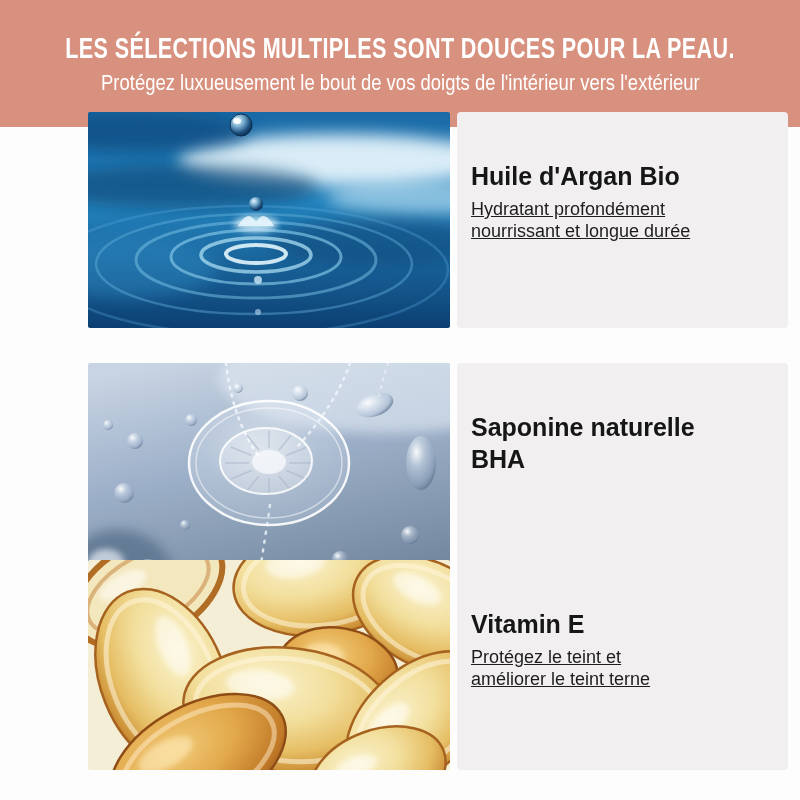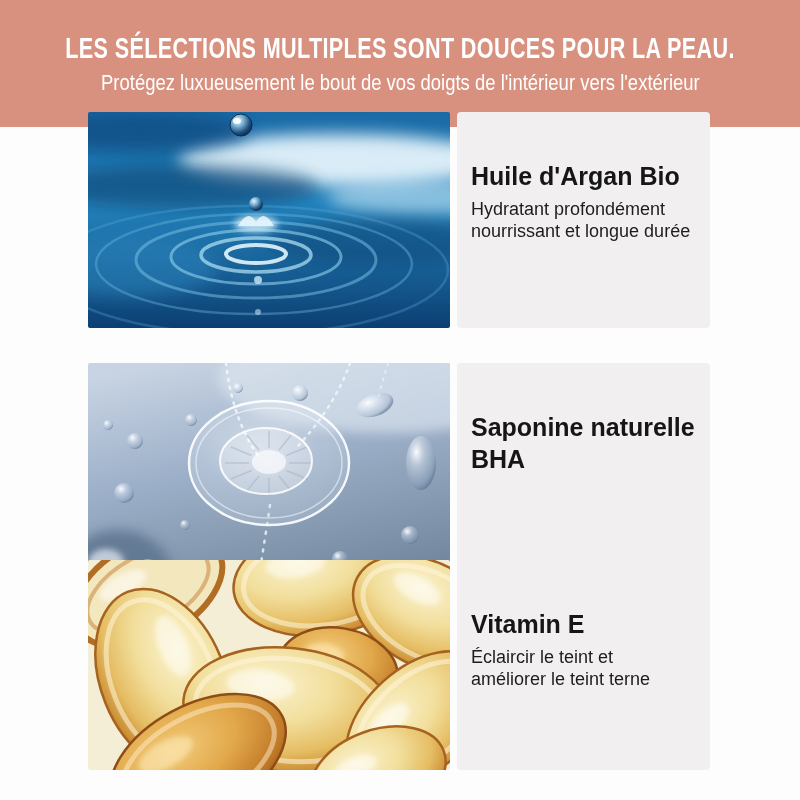--- a/index.html
+++ b/index.html
@@ -60,41 +60,42 @@
     position: absolute;
     left: 0; top: 0;
     width: 362px; height: 100%;
     overflow: hidden;
     border-radius: 2px;
   }
   .figure svg { display: block; width: 100%; height: 100%; }
   .card {
     position: absolute;
     left: 369px; top: 0;
-    width: 253px; height: 100%;
+    width: 331px; height: 100%;
     background: #f2eff0;
     border-radius: 4px;
     box-sizing: border-box;
     padding: 48px 0 0 14px;
   }
   .card h2 {
     margin: 0 0 6px 0;
     font-size: 25px;
     line-height: 32px;
     font-weight: 700;
     color: #161616;
     max-width: 262px;
   }
   .card p {
     margin: 0;
     font-size: 18px;
     line-height: 22px;
     font-weight: 500;
     color: #1d1d1d;
     max-width: 220px;
+    text-decoration: underline;
   }
 </style>
 </head>
 <body>
 
 <div class="page">
 
   <div class="header">
     <h1 class="header-title">LES SÉLECTIONS MULTIPLES SONT DOUCES POUR LA PEAU.</h1>
     <p class="header-subtitle">Protégez luxueusement le bout de vos doigts de l'intérieur vers l'extérieur</p>
@@ -294,17 +295,17 @@
           <ellipse cx="-26" cy="-20" rx="30" ry="13" fill="#ffedc0" opacity="0.55" filter="url(#c-b3)"></ellipse>
         </g>
         <g transform="translate(290 215) rotate(-20)">
           <ellipse rx="70" ry="45" fill="url(#c-pale)" stroke="#a6621f" stroke-width="2.5"></ellipse>
           <ellipse cx="-18" cy="-15" rx="22" ry="10" fill="#ffffff" opacity="0.5" filter="url(#c-b3)"></ellipse>
         </g>
       </svg>
     </div>
     <div class="card">
       <h2>Vitamin E</h2>
-      <p>Éclaircir le teint et améliorer le teint terne</p>
+      <p>Protégez le teint et améliorer le teint terne</p>
     </div>
   </div>
 
 </div>
 
 </body></html>

